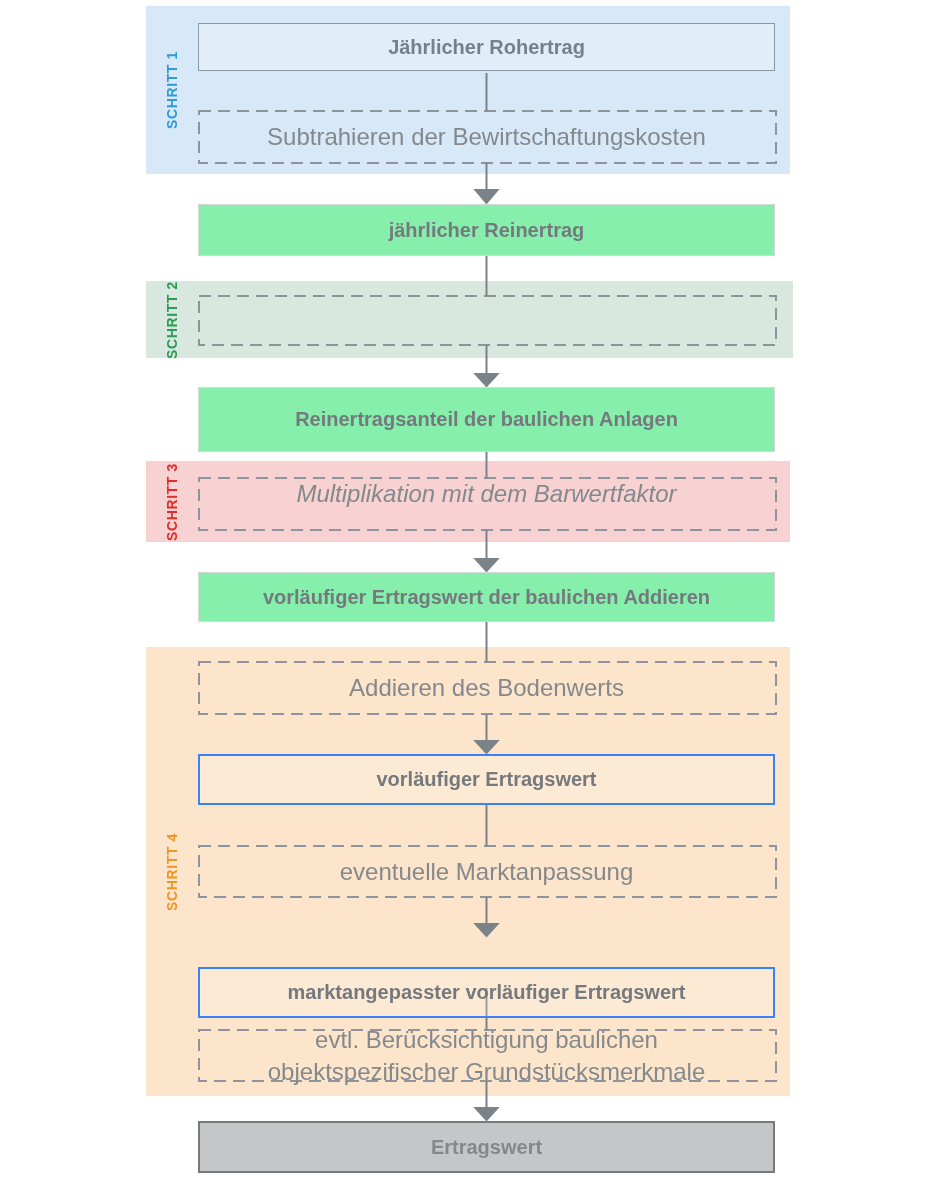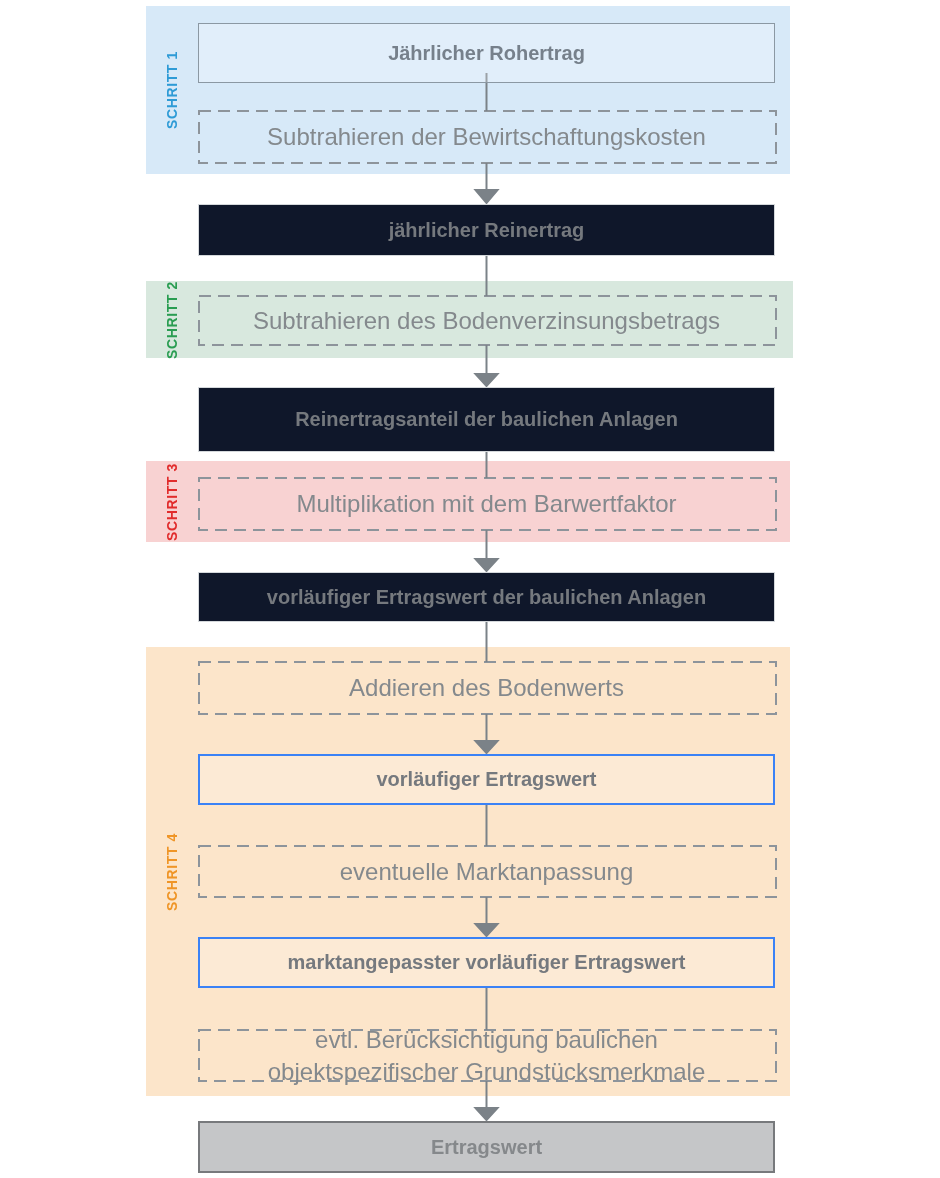--- a/index.html
+++ b/index.html
@@ -11,21 +11,21 @@
   .step-label-wrap{position:absolute;left:0;top:0;bottom:0;width:52px;
     display:flex;align-items:center;justify-content:center;}
   .step-label{transform:rotate(-90deg);white-space:nowrap;
     font-weight:bold;font-size:14px;letter-spacing:0.6px;}
   .svg-layer{position:absolute;left:0;top:0;z-index:2;pointer-events:none;}
   .node{position:absolute;left:198px;width:577px;z-index:3;
     display:flex;flex-direction:column;align-items:center;justify-content:center;
     text-align:center;font-size:20px;color:#75797e;box-sizing:border-box;}
   .solid{font-weight:bold;}
   .b-blue{border:1px solid #8b98a3;background:rgba(255,255,255,0.25);color:#76808b;}
-  .b-white{border:1px solid #d4d8db;background:#0f172a;}
+  .b-white{border:1px solid #d4d8db;background:#86efac;}
   .b-tan{border:2px solid #3b82f6;background:rgba(255,255,255,0.22);}
   .b-final{border:2px solid #77797c;background:#c5c6c8;color:#85888b;}
   .dashed-text{font-weight:normal;font-size:24px;color:#84898d;line-height:1.32;}
 </style>
 </head>
 <body>
 
 <div id="stage">
 
   <div class="band" style="top: 6px; width: 644px; height: 168px; background-color: rgb(215, 233, 248);">
@@ -81,57 +81,54 @@
       <polygon points="475.5,559 497.5,559 486.5,571"></polygon>
       <line x1="486.5" y1="714" x2="486.5" y2="742"></line>
       <polygon points="475.5,741 497.5,741 486.5,753"></polygon>
       <line x1="486.5" y1="897" x2="486.5" y2="925"></line>
       <polygon points="475.5,924 497.5,924 486.5,936"></polygon>
       <line x1="486.5" y1="1081" x2="486.5" y2="1109"></line>
       <polygon points="475.5,1108 497.5,1108 486.5,1120"></polygon>
     </g>
   </svg>
 
-  <div class="node solid b-blue" style="top:23px;height:60px;">
+  <div class="node solid b-blue" style="top:23px;height:48px;">
     <span>Jährlicher Rohertrag</span>
   </div>
 
   <div class="node solid b-white" style="top:204px;height:52px;">
     <span>jährlicher Reinertrag</span>
   </div>
 
   <div class="node solid b-white" style="top:387px;height:65px;">
     <span>Reinertragsanteil der baulichen Anlagen</span>
   </div>
 
   <div class="node solid b-white" style="top:572px;height:50px;">
-    <span>vorläufiger Ertragswert der baulichen Anlagen</span>
+    <span>vorläufiger Ertragswert der baulichen Addieren</span>
   </div>
 
   <div class="node solid b-tan" style="top:754px;height:51px;">
     <span>vorläufiger Ertragswert</span>
   </div>
 
-  <div class="node solid b-tan" style="top:937px;height:51px;">
+  <div class="node solid b-tan" style="top:967px;height:51px;">
     <span>marktangepasster vorläufiger Ertragswert</span>
   </div>
 
   <div class="node solid b-final" style="top:1121px;height:52px;">
     <span>Ertragswert</span>
   </div>
 
   <div class="node dashed-text" style="top:111px;height:52px;">
     <span>Subtrahieren der Bewirtschaftungskosten</span>
   </div>
 
-  <div class="node dashed-text" style="top:296px;height:49px;">
-    <span>Subtrahieren des Bodenverzinsungsbetrags</span>
-  </div>
 
-  <div class="node dashed-text" style="top:478px;height:52px;">
+  <div class="node dashed-text" style="top:468px;height:52px;font-style:italic;">
     <span>Multiplikation mit dem Barwertfaktor</span>
   </div>
 
   <div class="node dashed-text" style="top:662px;height:52px;">
     <span>Addieren des Bodenwerts</span>
   </div>
 
   <div class="node dashed-text" style="top:846px;height:51px;">
     <span>eventuelle Marktanpassung</span>
   </div>

